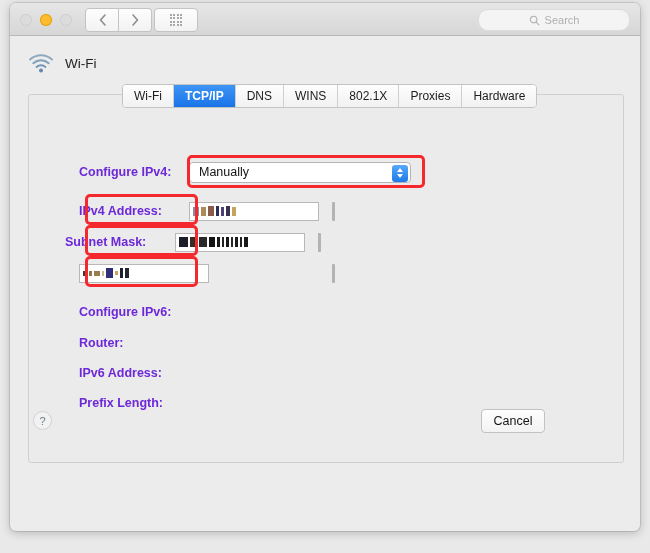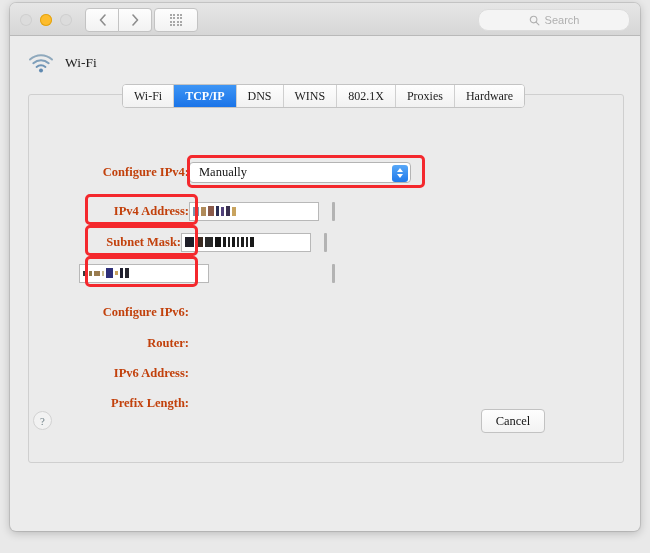--- a/index.html
+++ b/index.html
@@ -108,21 +108,20 @@
     justify-content: center;
     gap: 5px;
   }
   #search .ph { font-size: 11px; color: #b0b0b0; }
 
   
   #body {
     position: relative;
     height: 411px;
     background: #ececec;
-    font-family: Liberation Serif, serif;
   }
 
   #wifi-header {
     position: absolute;
     left: 18px;
     top: 17px;
     display: flex;
     align-items: center;
     gap: 11px;
   }
@@ -171,25 +170,24 @@
 
   
   .row {
     position: absolute;
     display: flex;
     align-items: center;
     height: 22px;
   }
   .flabel {
     width: 110px;
-    text-align: right;
     font-size: 12.5px;
     font-weight: bold;
-    color: #c2410c;
-    padding-right: 0;
+    color: #6d28d9;
+    padding-right: 7px;
     box-sizing: border-box;
     white-space: nowrap;
   }
 
   .popup {
     position: relative;
     width: 222px;
     height: 21px;
     background: #fff;
     border: 1px solid #b4b4b4;
@@ -390,21 +388,21 @@
             <span style="width:6px;height:10px;background:#8a5a4a;"></span>
             <span style="width:3px;height:10px;background:#2b2f55;"></span>
             <span style="width:3px;height:9px;background:#50407a;"></span>
             <span style="width:4px;height:10px;background:#3a3050;"></span>
             <span style="width:4px;height:9px;background:#c8a35e;"></span>
           </span>
         </div>
         <div class="fieldbar" style="left:253px;"></div>
       </div>
 
-      <div class="row" style="left:42px; top:136px;">
+      <div class="row" style="left:36px; top:136px;">
         <div class="flabel">Subnet Mask:</div>
         <div class="textfield">
           <span class="redacted">
             <span style="width:9px;height:10px;background:#1e1e28;"></span>
             <span style="width:7px;height:10px;background:#3a2b22;"></span>
             <span style="width:8px;height:10px;background:#2a2a2a;"></span>
             <span style="width:6px;height:10px;background:#141414;"></span>
             <span style="width:3px;height:10px;background:#1a1a1a;"></span>
             <span style="width:2px;height:10px;background:#222;"></span>
             <span style="width:3px;height:10px;background:#171717;"></span>

